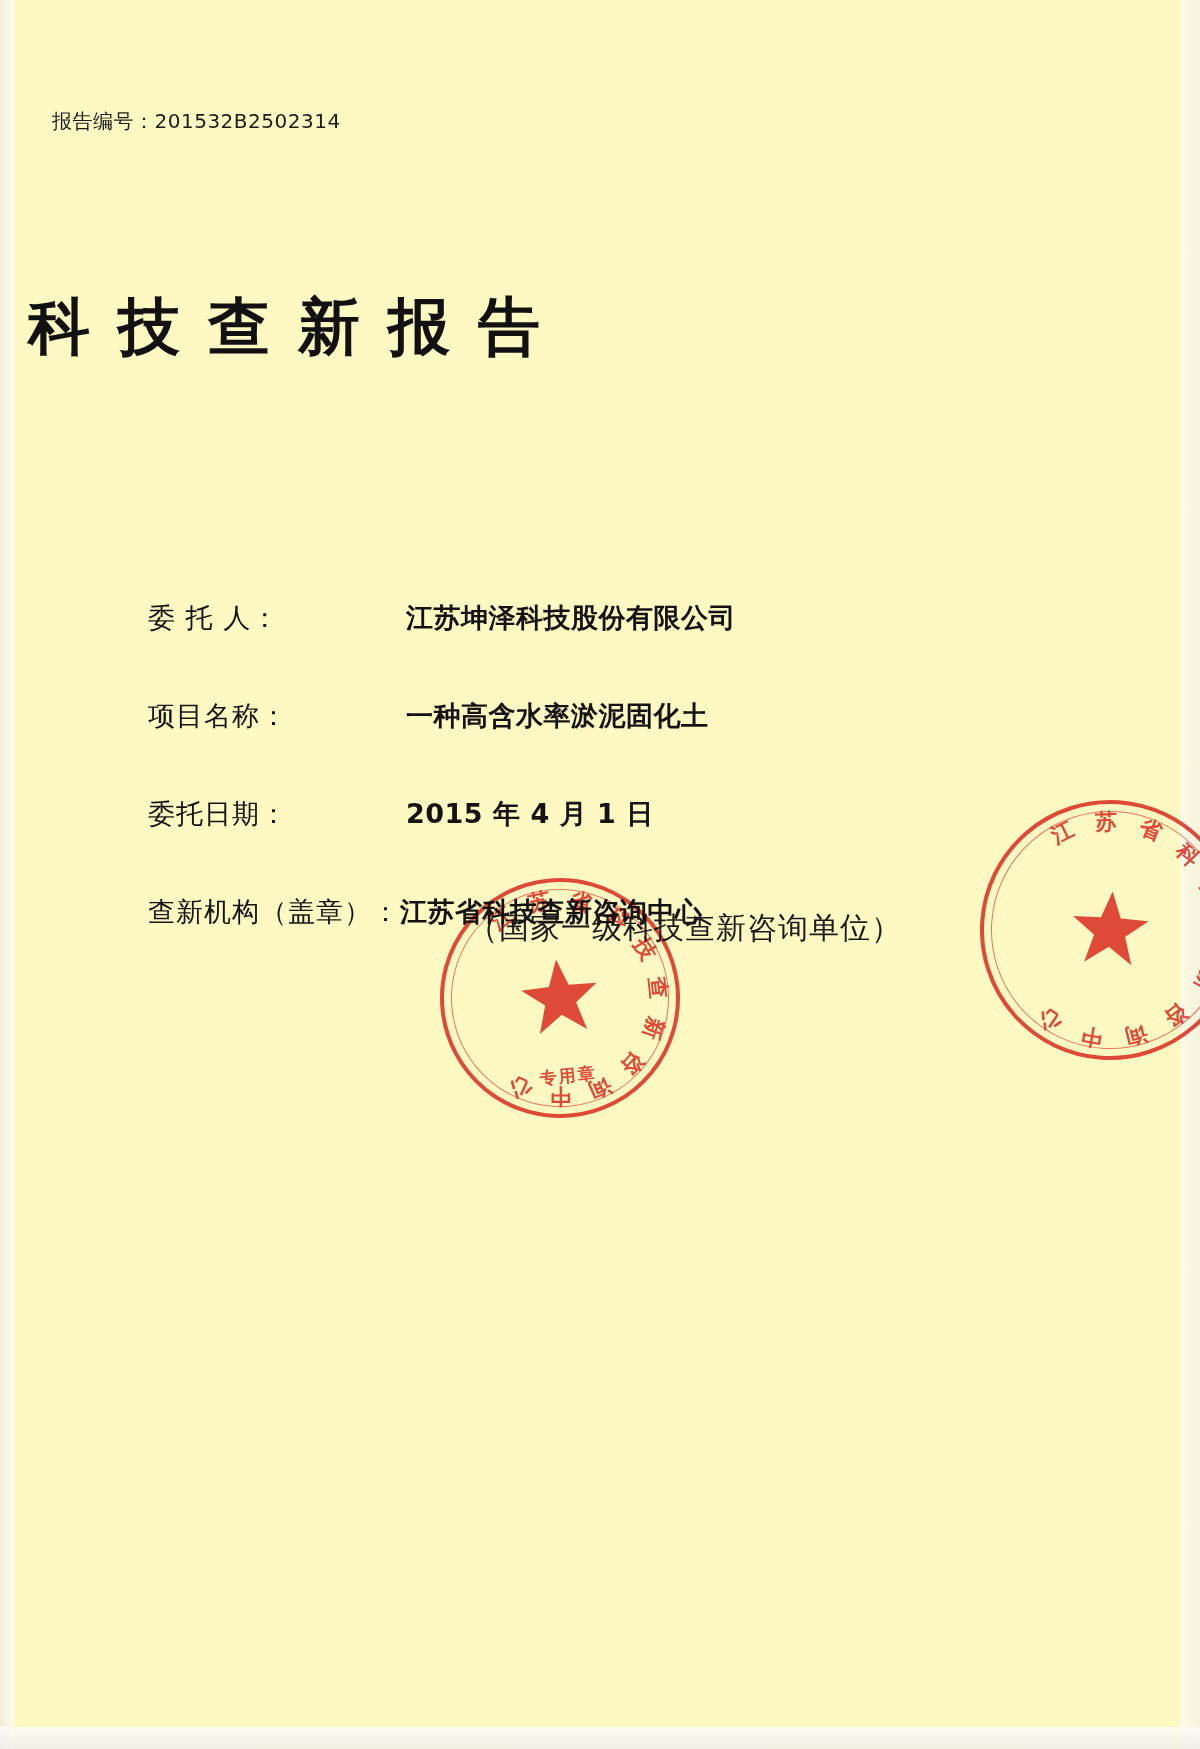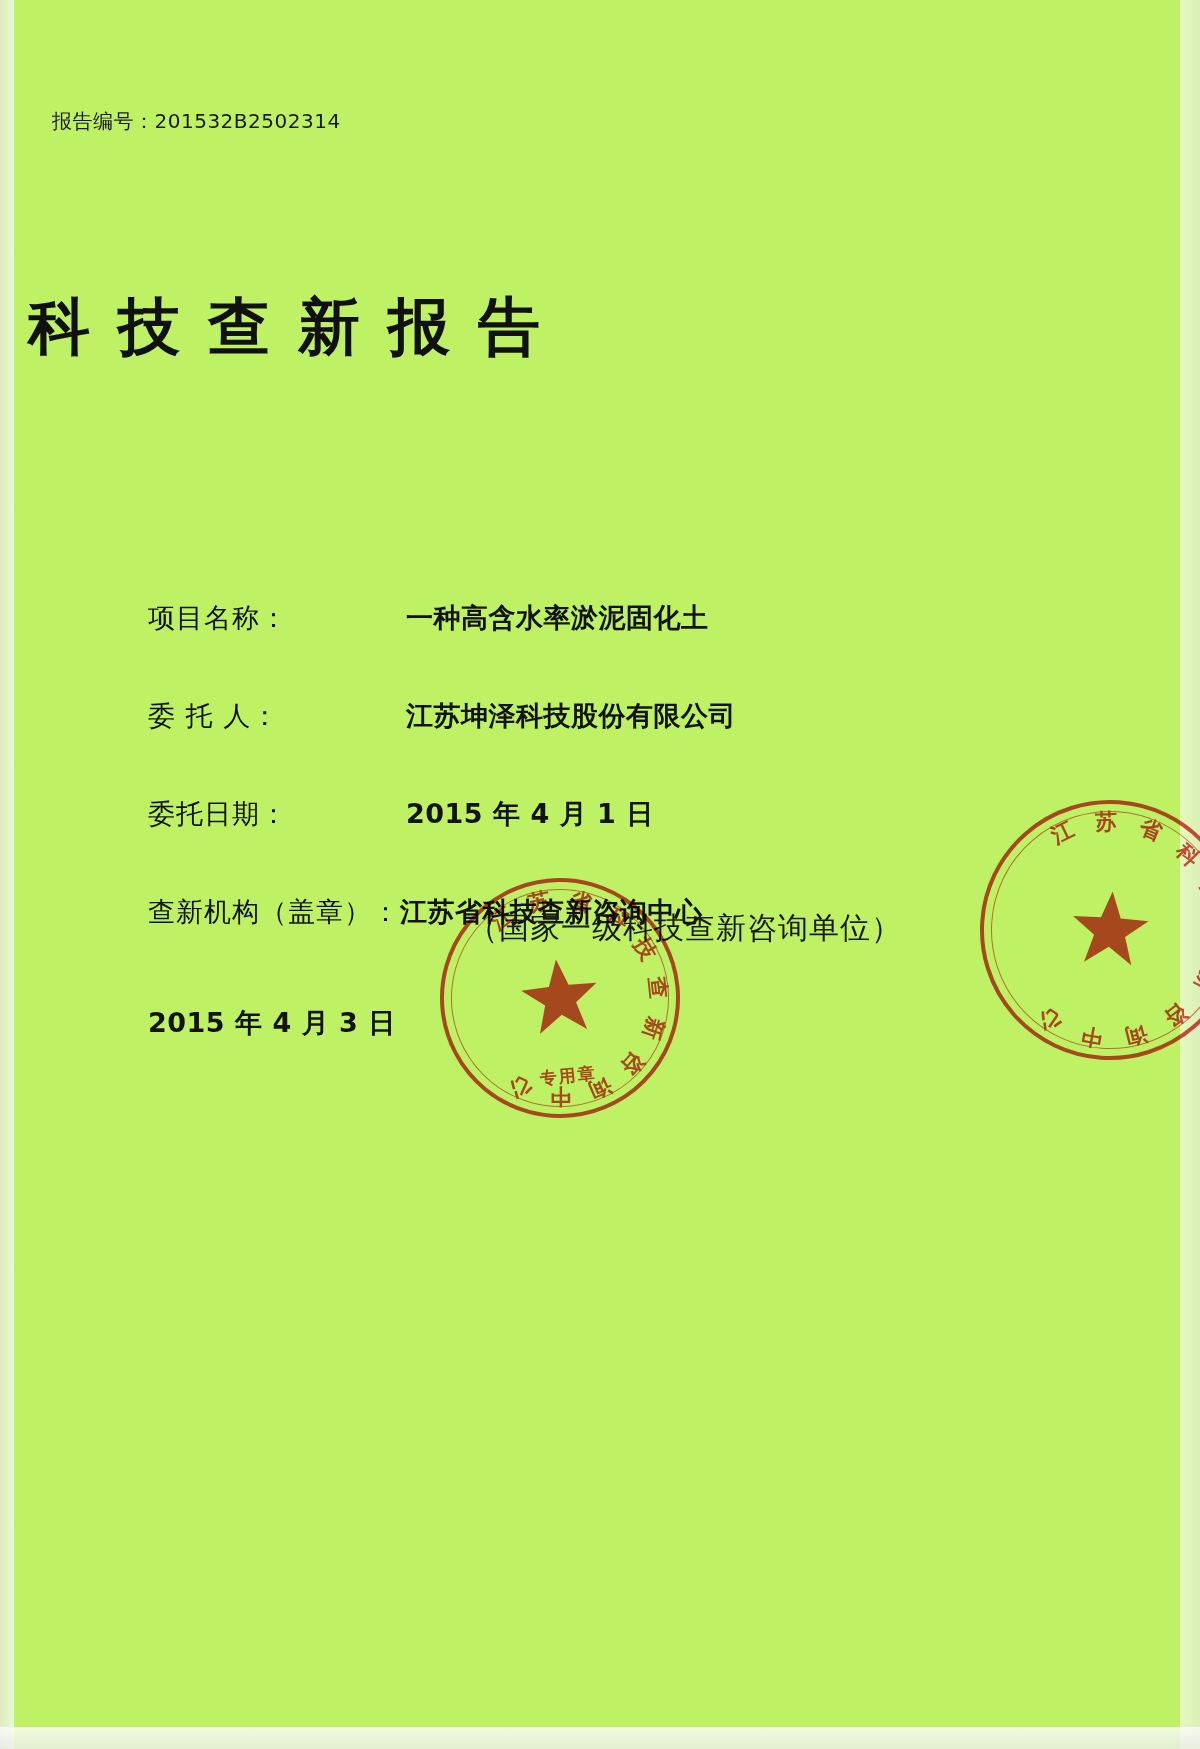--- a/index.html
+++ b/index.html
@@ -13,21 +13,21 @@
     position: relative;
     overflow: hidden;
     font-family: "DejaVu Sans", sans-serif;
     color: #1a1a1a;
   }
 
   
   .page {
     position: absolute;
     inset: 0;
-    background: #bef264;
+    background: #fef9c3;
   }
   .scan-edge-left {
     position: absolute;
     left: 0; top: 0; bottom: 0;
     width: 14px;
     background: linear-gradient(to right, #e9e9e7, #fdfdfc);
     opacity: .7;
   }
   .scan-edge-bottom {
     position: absolute;
@@ -224,43 +224,42 @@
 
   <div class="report-number">
     <span>报告编号：</span><span>201532B2502314</span>
   </div>
 
   <div class="doc-title">科技查新报告</div>
 
   <div class="fields">
 
     <div class="field-row">
+      <div class="field-label">委 托 人：</div>
+      <div class="field-value">江苏坤泽科技股份有限公司</div>
+    </div>
+
+    <div class="field-row">
       <div class="field-label">项目名称：</div>
       <div class="field-value">一种高含水率淤泥固化土</div>
-    </div>
-
-    <div class="field-row">
-      <div class="field-label">委 托 人：</div>
-      <div class="field-value">江苏坤泽科技股份有限公司</div>
     </div>
 
     <div class="field-row">
       <div class="field-label">委托日期：</div>
       <div class="field-value bold-date">2015 年 4 月 1 日</div>
     </div>
 
     <div class="field-row row-org">
       <div class="field-label wide">查新机构（盖章）：</div>
       <div class="field-value">江苏省科技查新咨询中心</div>
     </div>
 
     <div class="sub-line">（国家一级科技查新咨询单位）</div>
 
     <div class="field-row">
-      <div class="field-value bold-date">2015 年 4 月 3 日</div>
     </div>
 
   </div>
 
 
   <div class="seal seal-main">
     <div class="seal-inner-ring"></div>
     <div class="seal-arc-text">
         <span style="transform: rotate(-120deg) translate(98px) rotate(90deg) translate(-50%, -50%);">江</span>
         <span style="transform: rotate(-96deg) translate(98px) rotate(90deg) translate(-50%, -50%);">苏</span>

